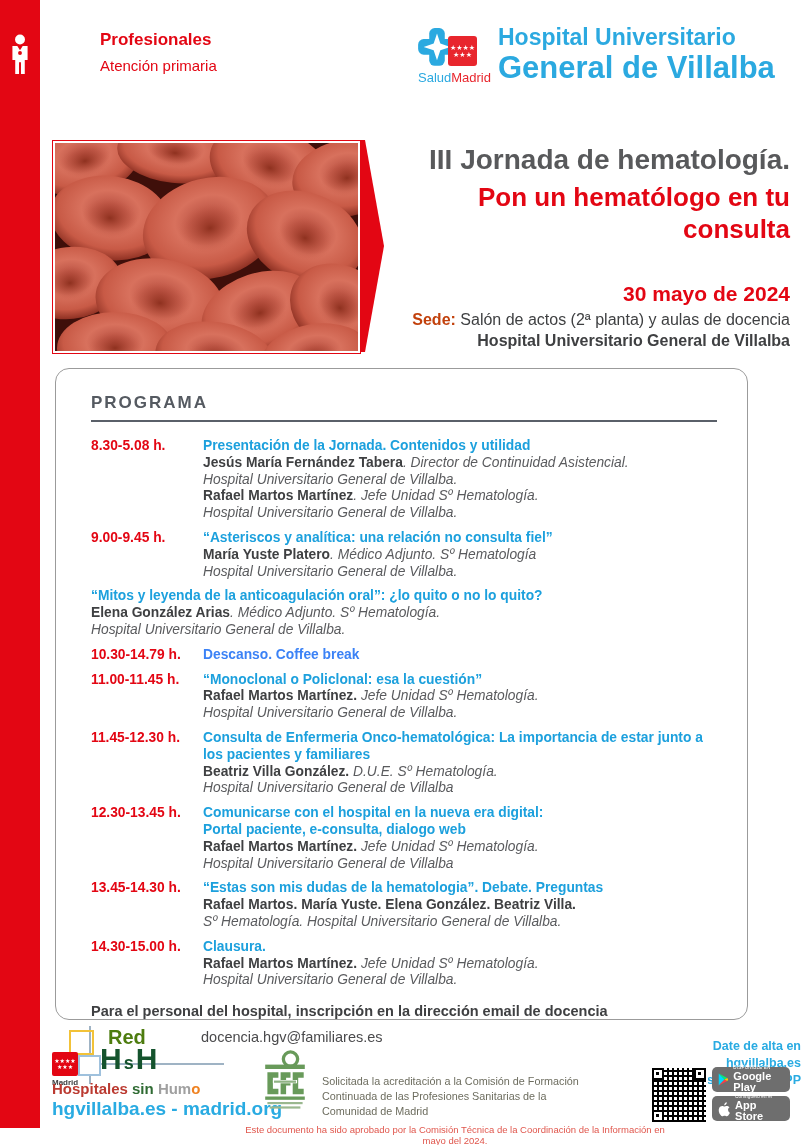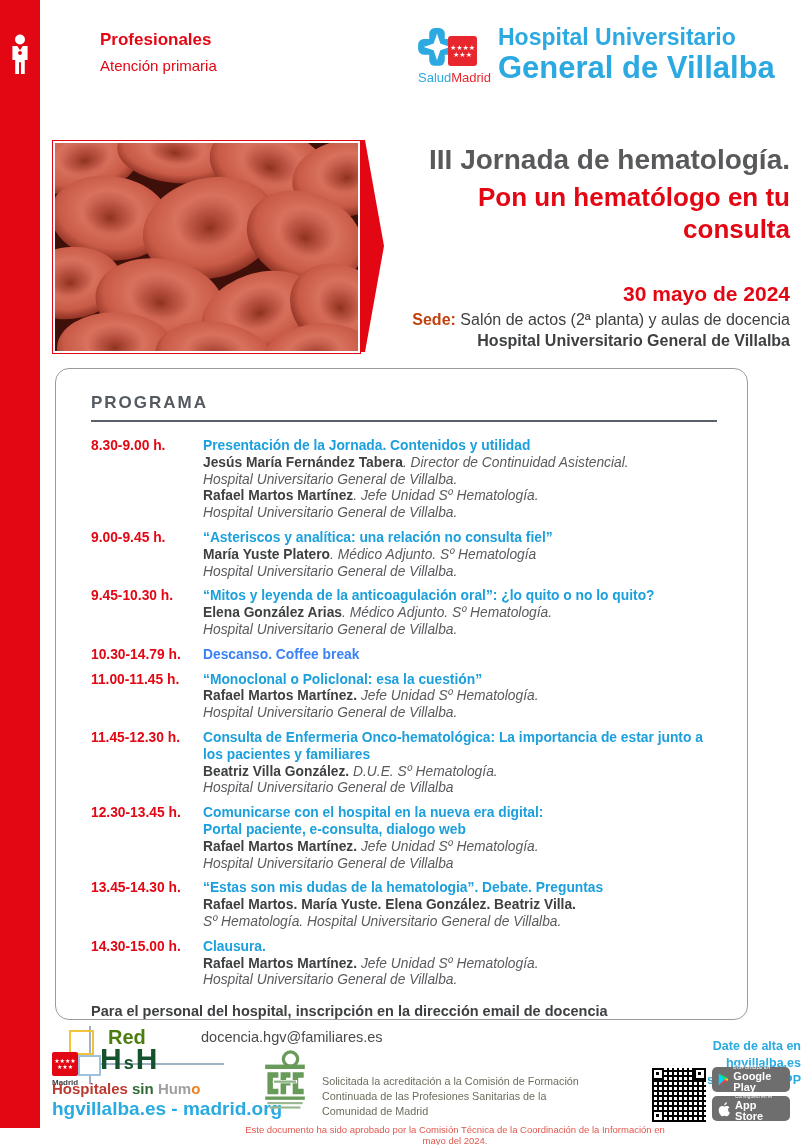--- a/index.html
+++ b/index.html
@@ -224,21 +224,21 @@
     <div class="hero-date">30 mayo de 2024</div>
     <div class="hero-venue"><b>Sede:</b><span> Salón de actos (2ª planta) y aulas de docencia</span></div>
     <div class="hero-hospital">Hospital Universitario General de Villalba</div>
   </div>
 
   <div class="program-box">
     <div class="program-heading">PROGRAMA</div>
     <hr class="program-rule">
     <div class="sessions" id="program-items">
     <div class="session">
-      <div class="session-time">8.30-9.00 h.</div>
+      <div class="session-time">8.30-5.08 h.</div>
       <div class="session-body">
         <div class="session-title">Presentación de la Jornada. Contenidos y utilidad</div>
         <div class="session-lines">
               <div class="session-line"><b>Jesús María Fernández Tabera</b><i>. Director de Continuidad Asistencial.</i></div>
               <div class="session-line"><i>Hospital Universitario General de Villalba.</i></div>
               <div class="session-line"><b>Rafael Martos Martínez</b><i>. Jefe Unidad Sº Hematología.</i></div>
               <div class="session-line"><i>Hospital Universitario General de Villalba.</i></div>
             </div>
       </div>
     </div>
@@ -248,21 +248,20 @@
       <div class="session-body">
         <div class="session-title">“Asteriscos y analítica: una relación no consulta fiel”</div>
         <div class="session-lines">
               <div class="session-line"><b>María Yuste Platero</b><i>. Médico Adjunto. Sº Hematología</i></div>
               <div class="session-line"><i>Hospital Universitario General de Villalba.</i></div>
             </div>
       </div>
     </div>
 
     <div class="session">
-      <div class="session-time">9.45-10.30 h.</div>
       <div class="session-body">
         <div class="session-title">“Mitos y leyenda de la anticoagulación oral”: ¿lo quito o no lo quito?</div>
         <div class="session-lines">
               <div class="session-line"><b>Elena González Arias</b><i>. Médico Adjunto. Sº Hematología.</i></div>
               <div class="session-line"><i>Hospital Universitario General de Villalba.</i></div>
             </div>
       </div>
     </div>
 
     <div class="session">

